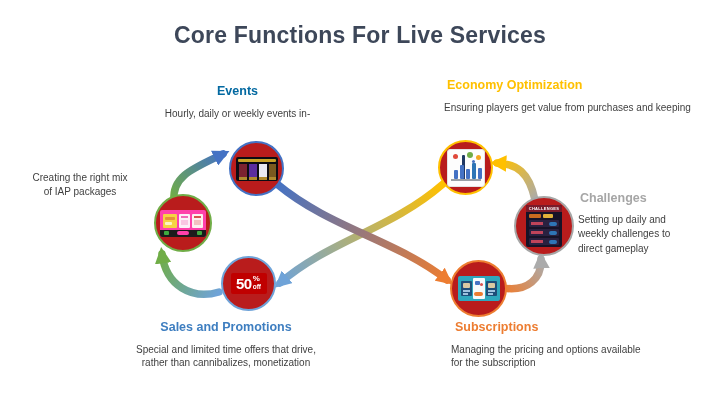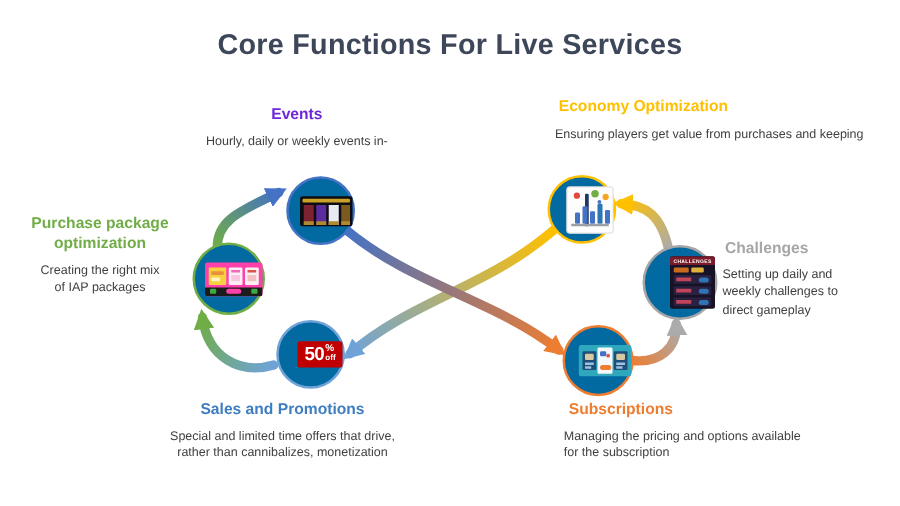--- a/index.html
+++ b/index.html
@@ -10,29 +10,29 @@
   .title{
     position:absolute;top:22px;left:0;width:720px;margin:0;
     text-align:center;font-size:23px;font-weight:bold;color:#3D4759;letter-spacing:.2px;
   }
   .arrows{position:absolute;left:0;top:0;z-index:1;}
   .node-text{position:absolute;z-index:3;}
   .node-label{font-size:12.5px;font-weight:bold;margin-bottom:7px;line-height:1.25;}
   .node-desc{font-size:10px;color:#3F3F3F;line-height:1.38;}
   .t-center{text-align:center;}
   .t-left{text-align:left;}
-  .lbl-events{color:#6d28d9;}
+  .lbl-events{color:#0369a1;}
   .lbl-economy{color:#FFC000;}
   .lbl-purchase{color:#70AD47;}
   .lbl-challenges{color:#A6A6A6;}
   .lbl-sales{color:#3E7EC0;}
   .lbl-subscriptions{color:#ED7D31;}
   .circle{
-    position:absolute;z-index:2;background:#0369a1;border-radius:50%;
-    display:flex;align-items:center;justify-content:flex-end;box-sizing:border-box;
+    position:absolute;z-index:2;background:#b91c1c;border-radius:50%;
+    display:flex;align-items:center;justify-content:center;box-sizing:border-box;
   }
   .c-events{left:229px;top:141px;width:55px;height:55px;border:2.5px solid #4472C4;}
   .c-economy{left:438px;top:140px;width:55px;height:55px;border:2.5px solid #FFC000;}
   .c-purchase{left:154px;top:194px;width:58px;height:58px;border:2.5px solid #70AD47;}
   .c-challenges{left:514px;top:196px;width:60px;height:60px;border:2.5px solid #A6A6A6;}
   .c-sales{left:221px;top:256px;width:55px;height:55px;border:2.5px solid #6FA3D8;}
   .c-subscriptions{left:450px;top:260px;width:57px;height:57px;border:2.5px solid #ED7D31;}
 
   
   .ic-events{position:relative;width:42px;height:24px;background:#0c0c12;border-radius:2px;overflow:hidden;}
@@ -174,24 +174,20 @@
   </div>
 
   <div class="node-text t-left" style="left:444px;top:78px;width:272px;">
     <div class="node-label lbl-economy" style="padding-left:3px;">Economy Optimization</div>
     <div class="node-desc">
       <div>Ensuring players get value from purchases and keeping</div>
     </div>
   </div>
 
   <div class="node-text t-center" style="left:6px;top:171px;width:148px;">
-    <div class="node-label lbl-purchase" style="margin-bottom:8px;">
-      <div>Purchase package</div>
-      <div>optimization</div>
-    </div>
     <div class="node-desc">
       <div>Creating the right mix</div>
       <div>of IAP packages</div>
     </div>
   </div>
 
   <div class="node-text t-left" style="left:578px;top:191px;width:140px;">
     <div class="node-label lbl-challenges" style="margin-bottom:6px;padding-left:2px;">Challenges</div>
     <div class="node-desc" style="line-height:1.45;">
       <div>Setting up daily and</div>

